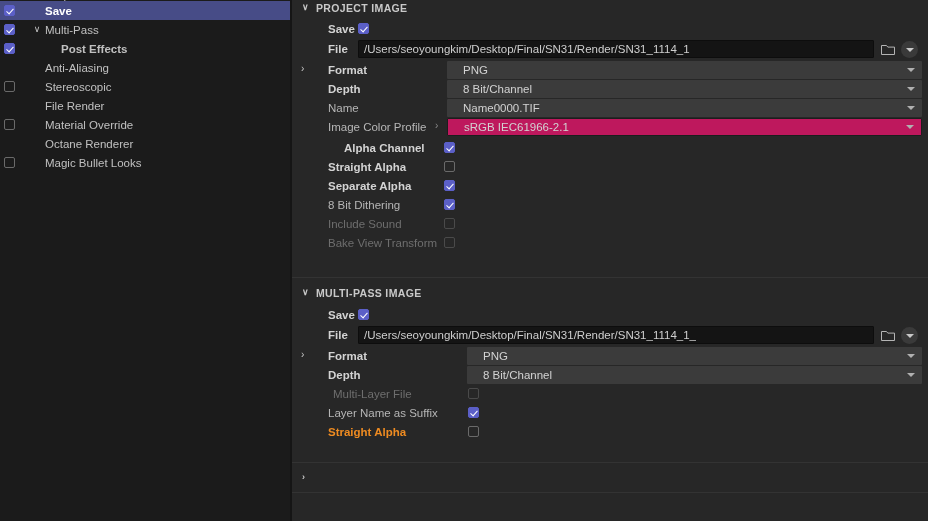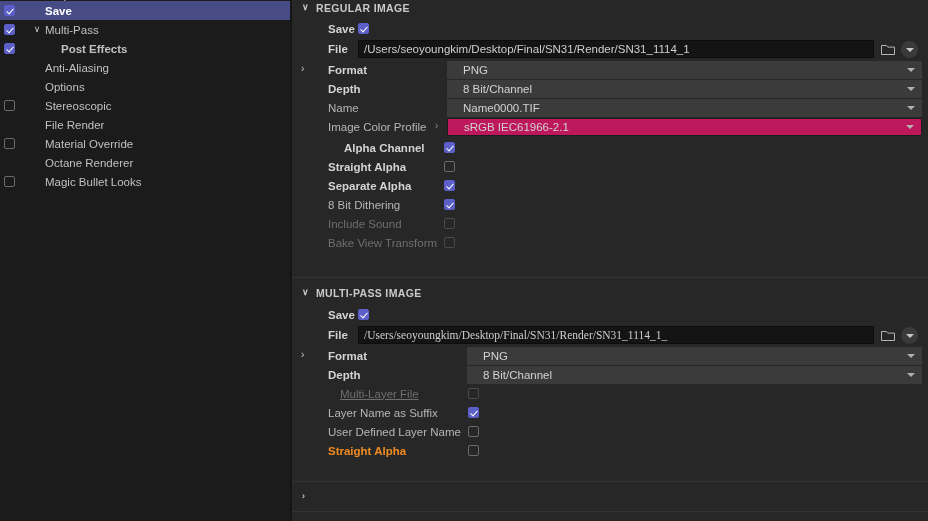--- a/index.html
+++ b/index.html
@@ -257,25 +257,20 @@
       <span class="tree-arrow empty">›</span>
       <span class="tree-label indent-2">Post Effects</span>
     </div>
 
     <div class="tree-row">
       <span class="cb hidden-cb"></span>
       <span class="tree-arrow empty">›</span>
       <span class="tree-label indent-1">Anti-Aliasing</span>
     </div>
 
-    <div class="tree-row">
-      <span class="cb hidden-cb"></span>
-      <span class="tree-arrow empty">›</span>
-      <span class="tree-label indent-1">Options</span>
-    </div>
 
     <div class="tree-row">
       <span class="cb"></span>
       <span class="tree-arrow empty">›</span>
       <span class="tree-label indent-1">Stereoscopic</span>
     </div>
 
     <div class="tree-row">
       <span class="cb hidden-cb"></span>
       <span class="tree-arrow empty">›</span>
@@ -299,21 +294,21 @@
       <span class="tree-arrow empty">›</span>
       <span class="tree-label indent-1">Magic Bullet Looks</span>
     </div>
 
   </div>
 
   <div class="main">
 
     <div class="section-header" style="margin-top:-2px;">
       <span class="caret">∨</span>
-      <span>REGULAR IMAGE</span>
+      <span>PROJECT IMAGE</span>
     </div>
 
     <div class="row" style="margin-top:2px;">
       <span class="lbl bold" style="left:36px;">Save</span>
       <span class="cb on cb-field" style="left:66px;"></span>
     </div>
 
     <div class="row" style="height:22px;">
       <span class="lbl bold" style="left:36px;">File</span>
       <div class="textfield" style="left:66px;width:516px;">/Users/seoyoungkim/Desktop/Final/SN31/Render/SN31_1114_1</div>
@@ -398,21 +393,21 @@
       <span>MULTI-PASS IMAGE</span>
     </div>
 
     <div class="row" style="margin-top:3px;">
       <span class="lbl bold" style="left:36px;">Save</span>
       <span class="cb on cb-field" style="left:66px;"></span>
     </div>
 
     <div class="row" style="height:22px;">
       <span class="lbl bold" style="left:36px;">File</span>
-      <div class="textfield" style="left:66px;width:516px;font-family:Liberation Serif, serif;">/Users/seoyoungkim/Desktop/Final/SN31/Render/SN31_1114_1_</div>
+      <div class="textfield" style="left:66px;width:516px;">/Users/seoyoungkim/Desktop/Final/SN31/Render/SN31_1114_1_</div>
       <div class="folder-icon" style="left:589px;top:6px;">
         <svg width="14" height="11" viewBox="0 0 14 11">
           <path d="M0.5 1.5 h5 l1.3 1.6 h6.7 v7.4 h-13 z" fill="none" stroke="#b4b4b4" stroke-width="1"></path>
         </svg>
       </div>
       <div class="circle-btn" style="left:609px;top:3px;">
         <span class="tri"></span>
       </div>
     </div>
 
@@ -427,33 +422,29 @@
 
     <div class="row">
       <span class="lbl bold" style="left:36px;">Depth</span>
       <div class="dropdown" style="left:175px;width:455px;">
         <span>8 Bit/Channel</span>
         <span class="dd-caret"></span>
       </div>
     </div>
 
     <div class="row">
-      <span class="lbl dim" style="left:48px;text-decoration:underline;">Multi-Layer File</span>
+      <span class="lbl dim" style="left:41px;">Multi-Layer File</span>
       <span class="cb off-dim cb-field" style="left:176px;"></span>
     </div>
 
     <div class="row">
       <span class="lbl" style="left:36px;">Layer Name as Suffix</span>
       <span class="cb on cb-field" style="left:176px;"></span>
     </div>
 
-    <div class="row">
-      <span class="lbl" style="left:36px;">User Defined Layer Name</span>
-      <span class="cb cb-field" style="left:176px;"></span>
-    </div>
 
     <div class="row">
       <span class="lbl accent" style="left:36px;">Straight Alpha</span>
       <span class="cb cb-field" style="left:176px;"></span>
     </div>
 
     <div class="hr" style="margin-top:21px;"></div>
 
     <div class="section-header" style="margin-top:5px;">
       <span class="caret">›</span>

